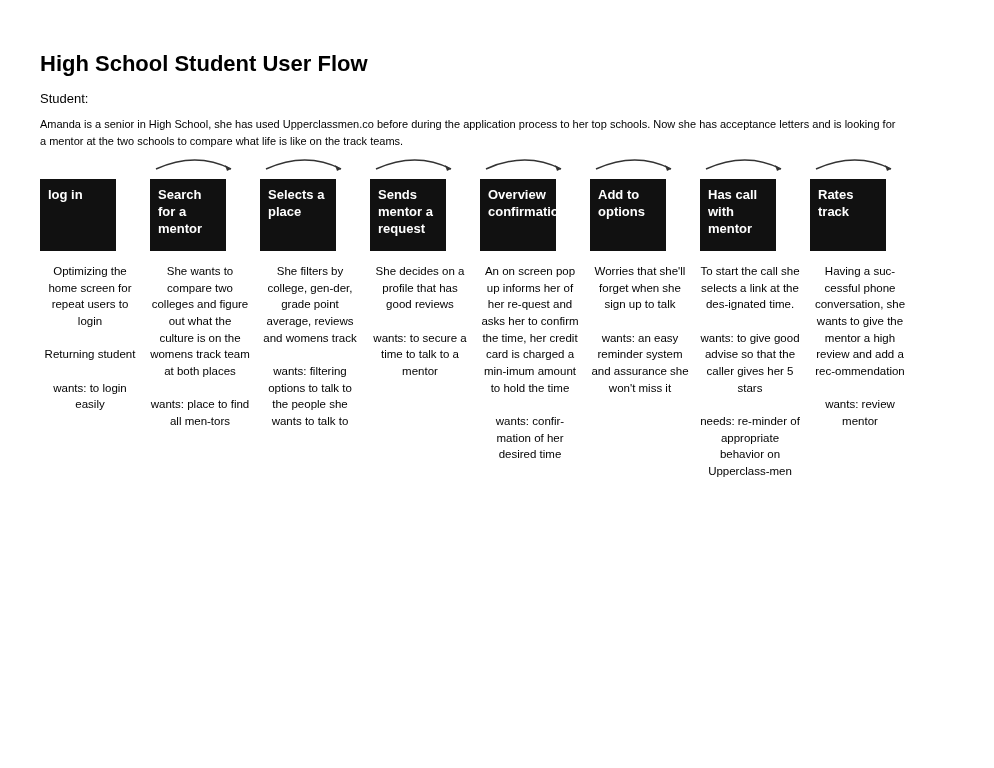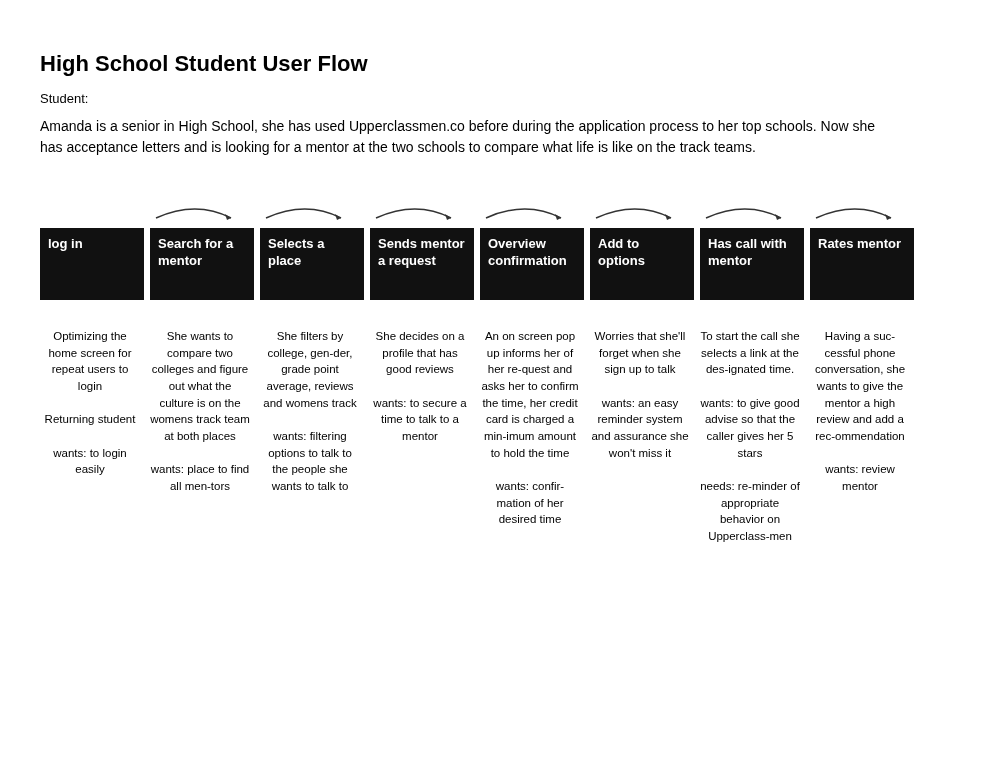--- a/index.html
+++ b/index.html
@@ -15,23 +15,22 @@
       font-size: 22px;
       font-weight: bold;
       margin-bottom: 14px;
       margin-top: 21px;
     }
     .overview-label {
       font-size: 13px;
       margin-bottom: 10px;
     }
     .overview-text {
-      font-size: 14px;
+      font-size: 11px;
       line-height: 1.5;
-      margin-bottom: 40px;
       max-width: 860px;
     }
     .flow-section {
       display: flex;
       flex-direction: column;
     }
     .boxes-row {
       display: flex;
       align-items: flex-start;
       gap: 0px;
@@ -41,28 +40,28 @@
       flex-direction: column;
       align-items: flex-start;
       width: 110px;
       flex-shrink: 0;
     }
     .step-box {
       background: #111;
       color: #fff;
       font-size: 13px;
       font-weight: bold;
-      width: 104px;
+      width: 76px;
       min-height: 72px;
       padding: 8px 8px;
       display: flex;
       align-items: flex-start;
       justify-content: flex-start;
       line-height: 1.3;
-      margin-bottom: 28px;
+      margin-bottom: 12px;
     }
     .step-desc {
       font-size: 11.5px;
       line-height: 1.45;
       width: 100px;
       color: #000;
       text-align: center;
     }
     .step-desc b {
       font-weight: normal;
@@ -161,17 +160,17 @@
       </div>
       <div class="flow-step">
         <div class="step-box">Add to options</div>
         <div class="step-desc">Worries that she'll forget when she sign up to talk<br><br><b>wants:</b> an easy reminder system and assurance she won't miss it</div>
       </div>
       <div class="flow-step">
         <div class="step-box">Has call with mentor</div>
         <div class="step-desc">To start the call she selects a link at the des-ignated time.<br><br><b>wants:</b> to give good advise so that the caller gives her 5 stars<br><br><b>needs:</b> re-minder of appropriate behavior on Upperclass-men</div>
       </div>
       <div class="flow-step">
-        <div class="step-box">Rates mentor</div>
+        <div class="step-box">Rates track</div>
         <div class="step-desc">Having a suc-cessful phone conversation, she wants to give the mentor a high review and add a rec-ommendation<br><br><b>wants:</b> review mentor</div>
       </div>
     </div>
 </div>
 
 </body></html>

